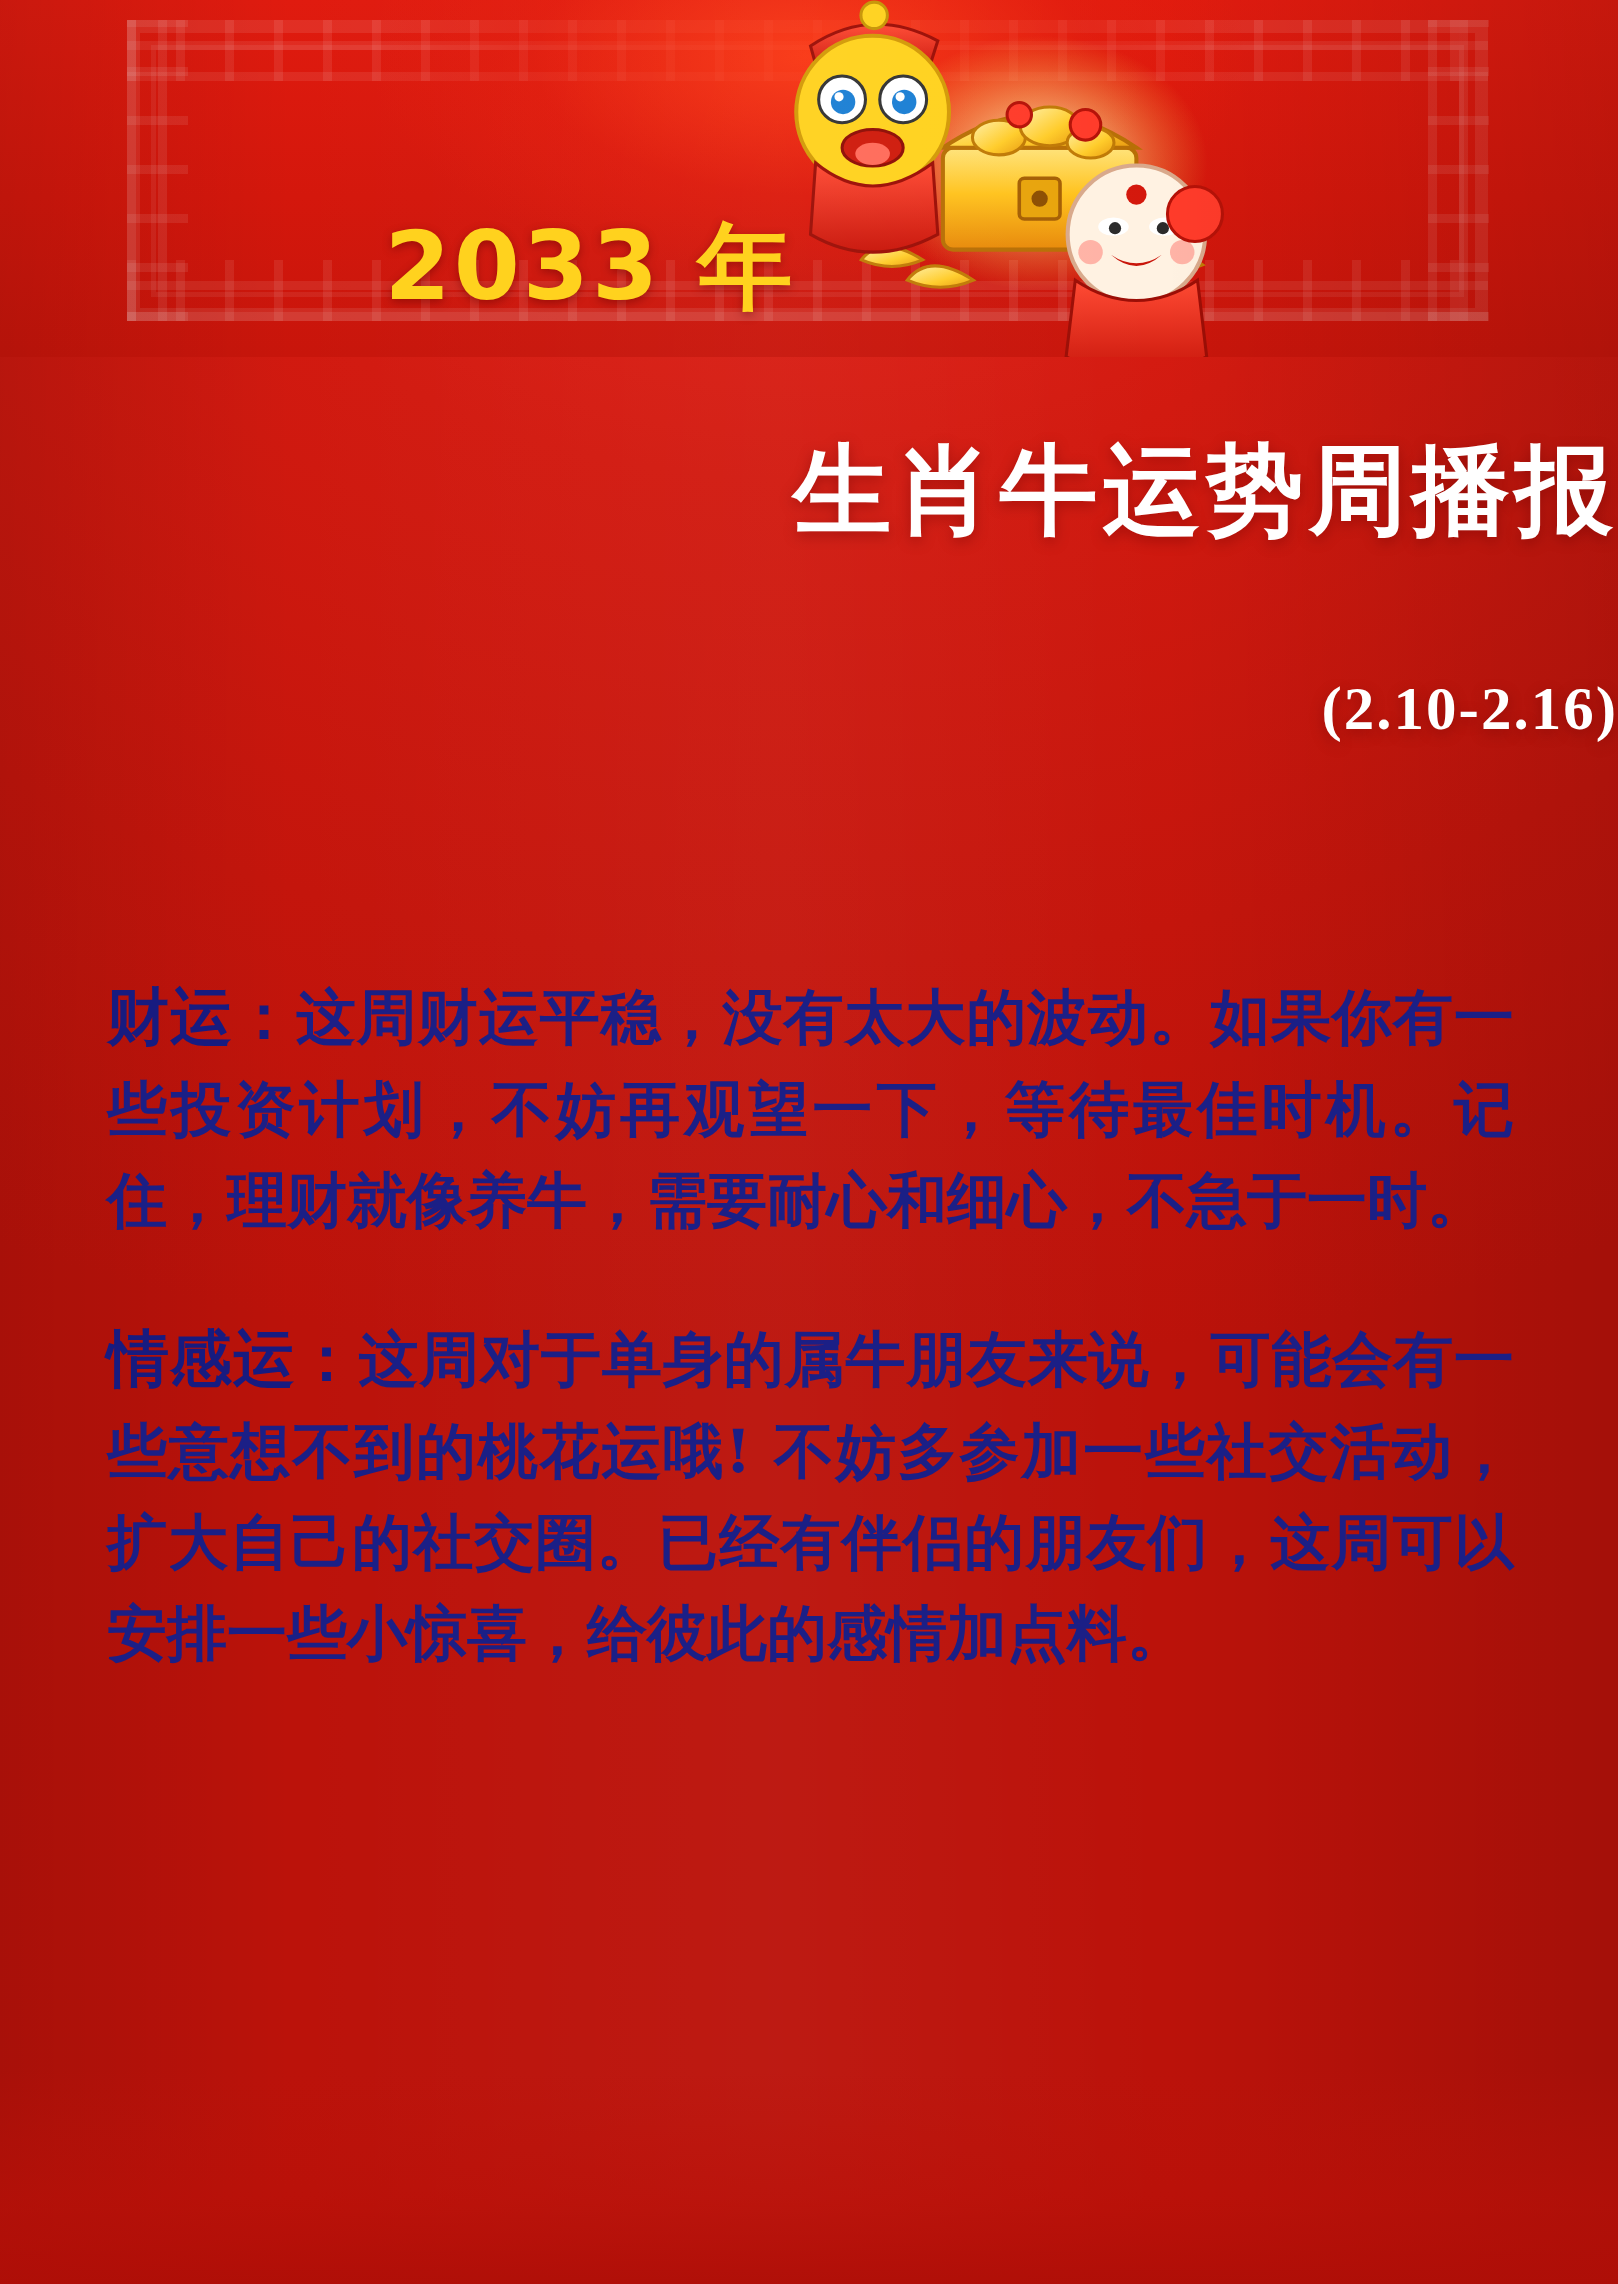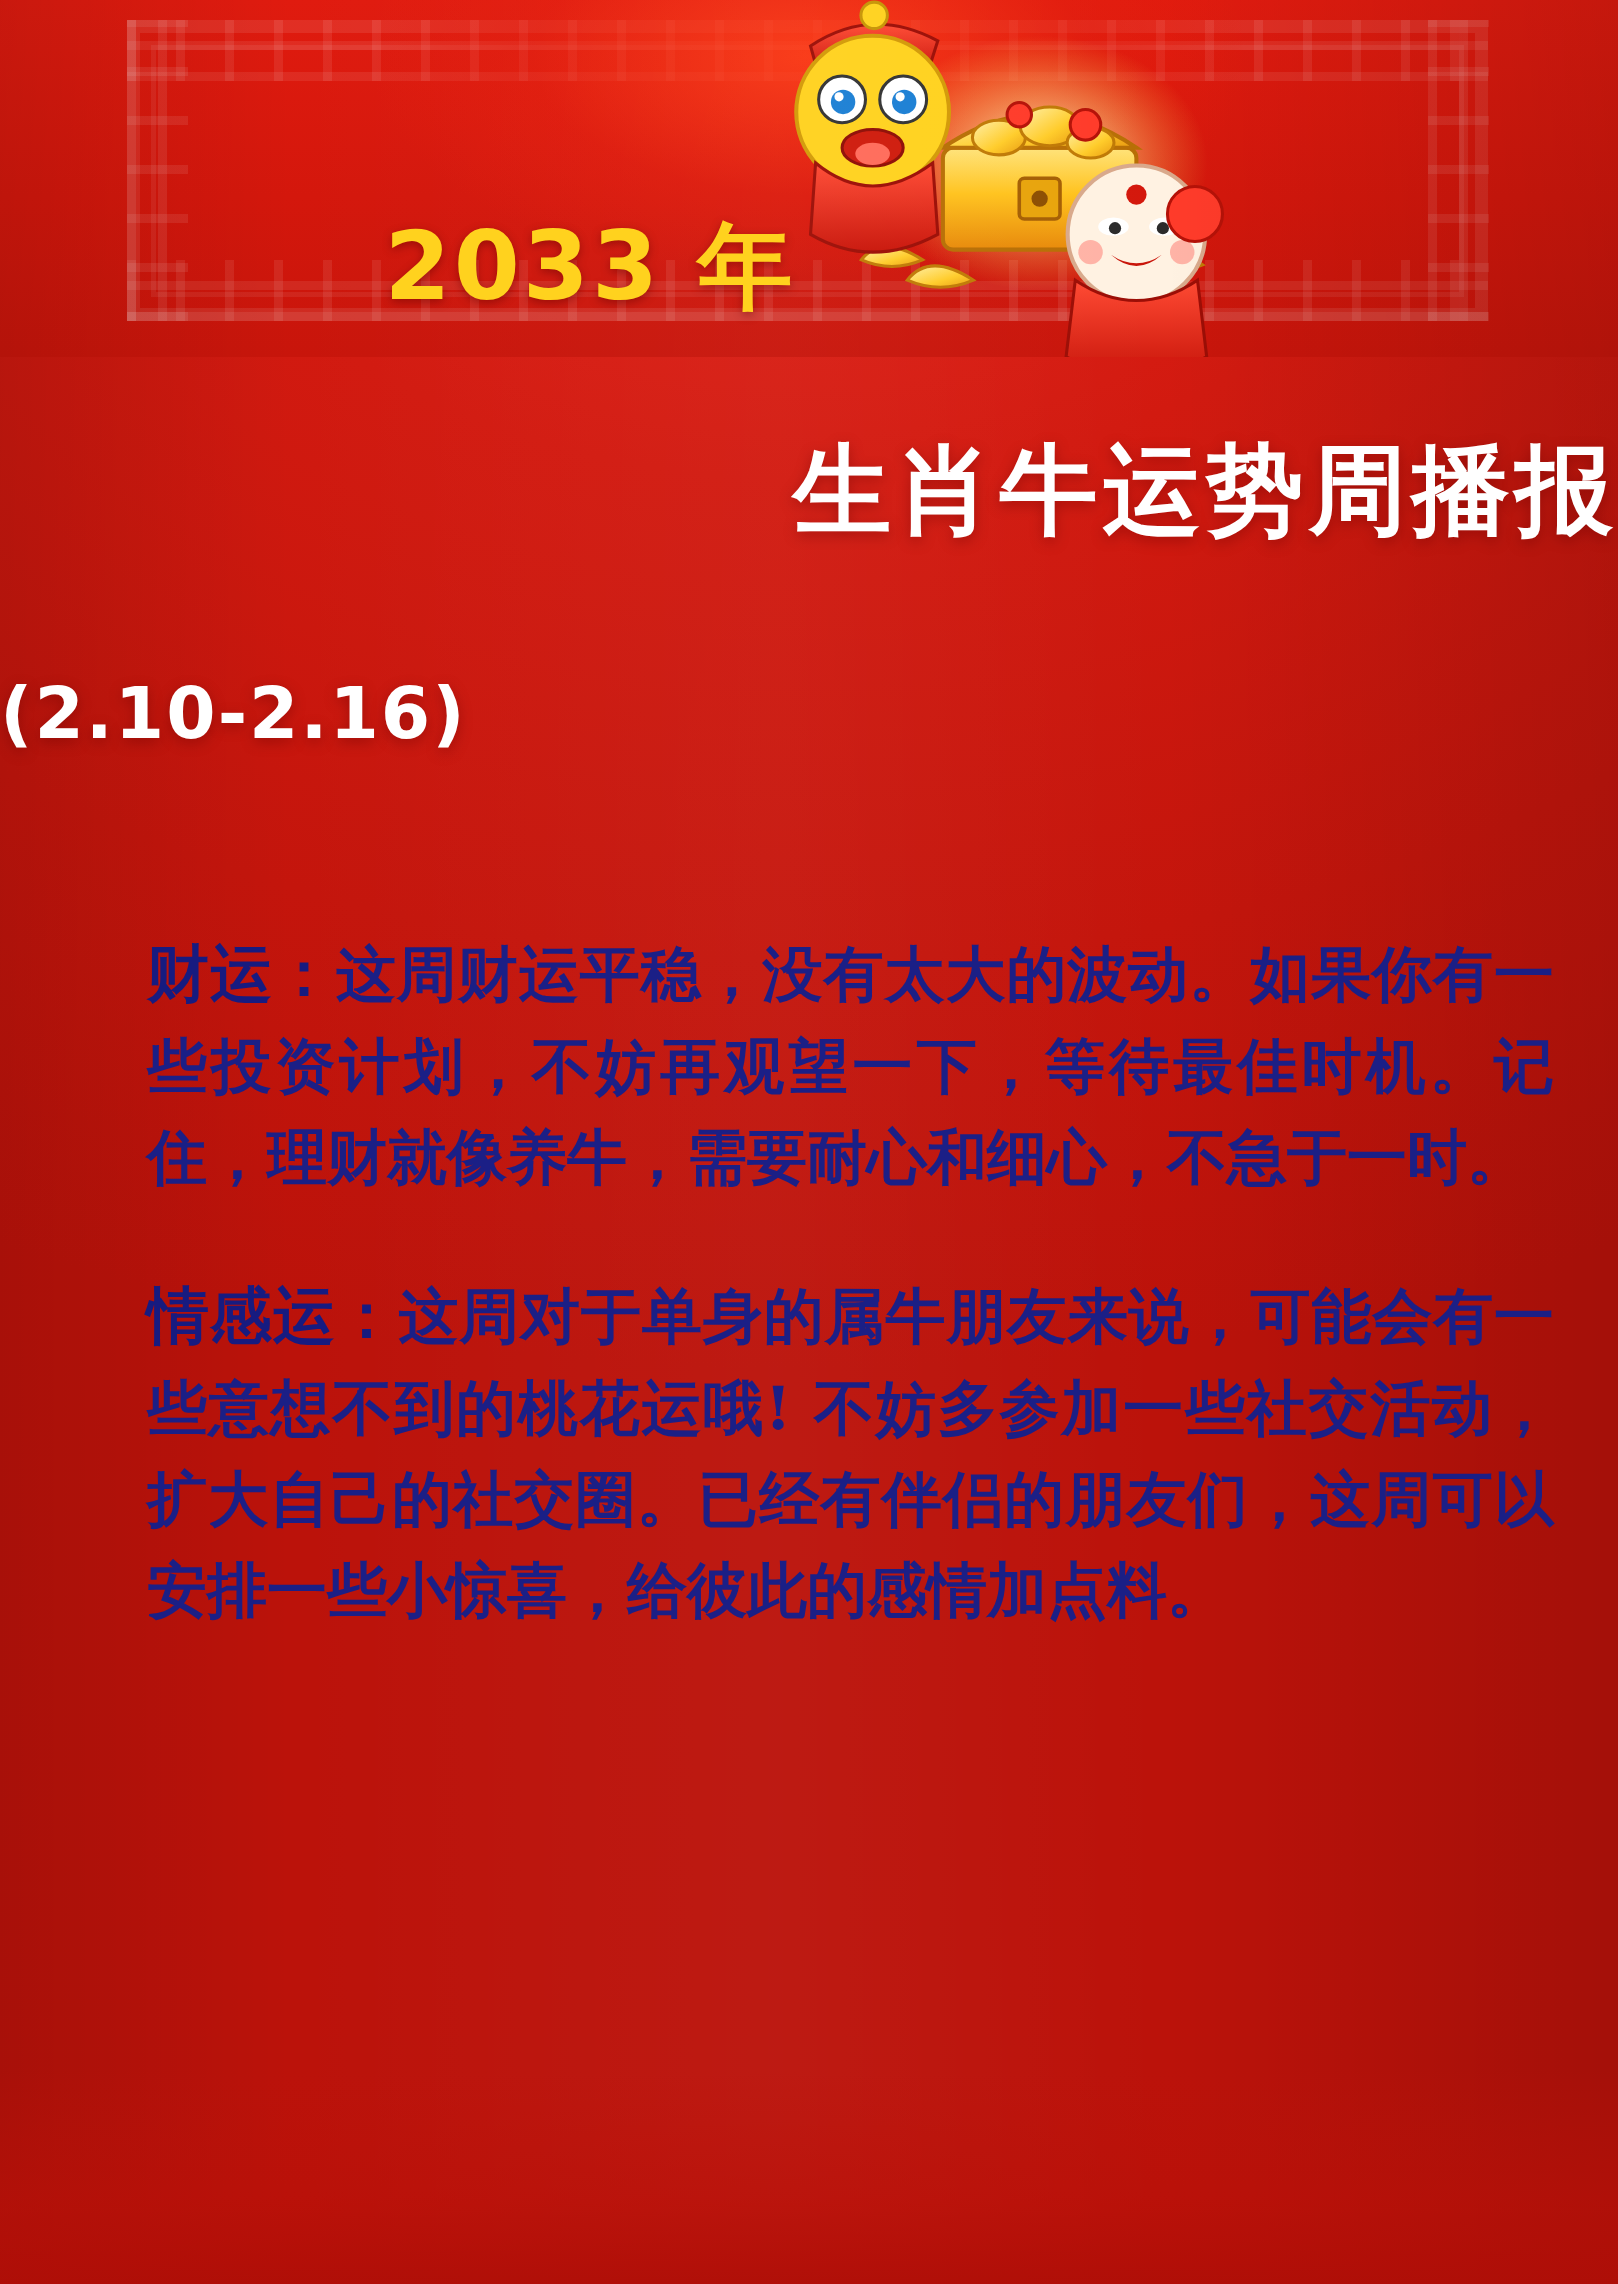--- a/index.html
+++ b/index.html
@@ -153,36 +153,36 @@
     letter-spacing: 5.1px;
     line-height: 1.08;
     text-shadow: 0 4.1px 13.3px rgba(100,0,0,0.40);
   }
 
   .date-range {
     position: absolute;
     left: 0;
     top: 678px;
     width: 100%;
-    text-align: left;
+    text-align: right;
     color: #ffffff;
-    font-size: 71px;
+    font-size: 61px;
     font-weight: 600;
     letter-spacing: 2px;
     line-height: 1;
     text-shadow: 0 4.1px 13.3px rgba(100,0,0,0.40);
+    font-family: Liberation Serif, serif;
   }
 
   
   .body-wrap {
     position: absolute;
     left: 107px;
-    top: 867px;
+    top: 910px;
     width: 1407px;
-    margin-left: 40px;
   }
   .section {
     margin-bottom: 65px;
   }
   .section:last-child { margin-bottom: 0; }
 
   .section-text {
     color: #1b1f86;
     font-size: 60px;
     line-height: 1.52;

